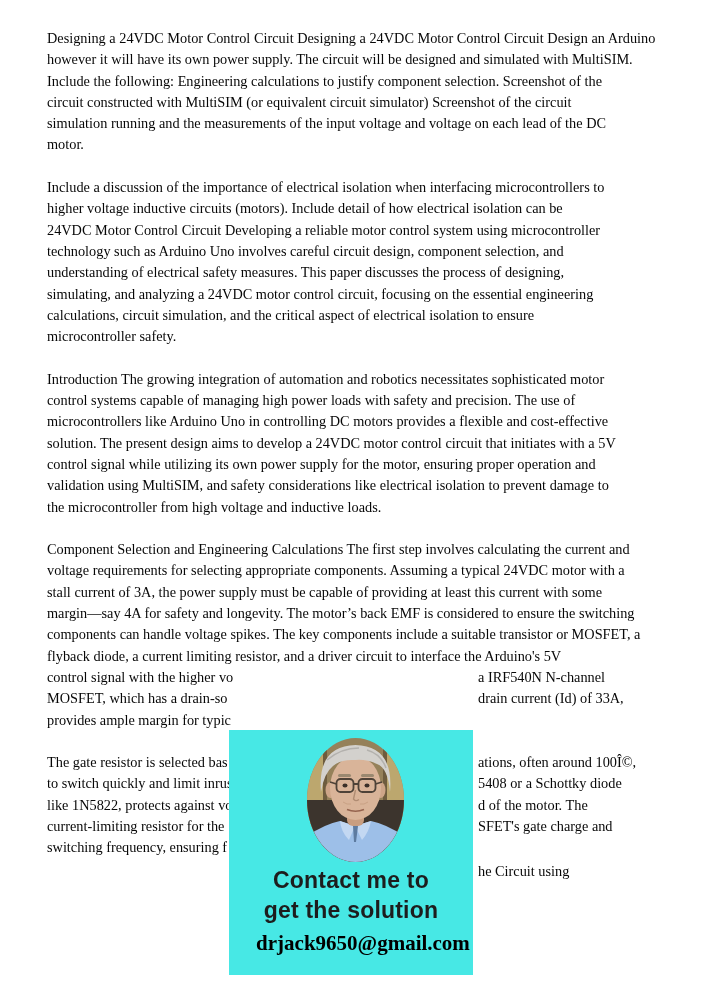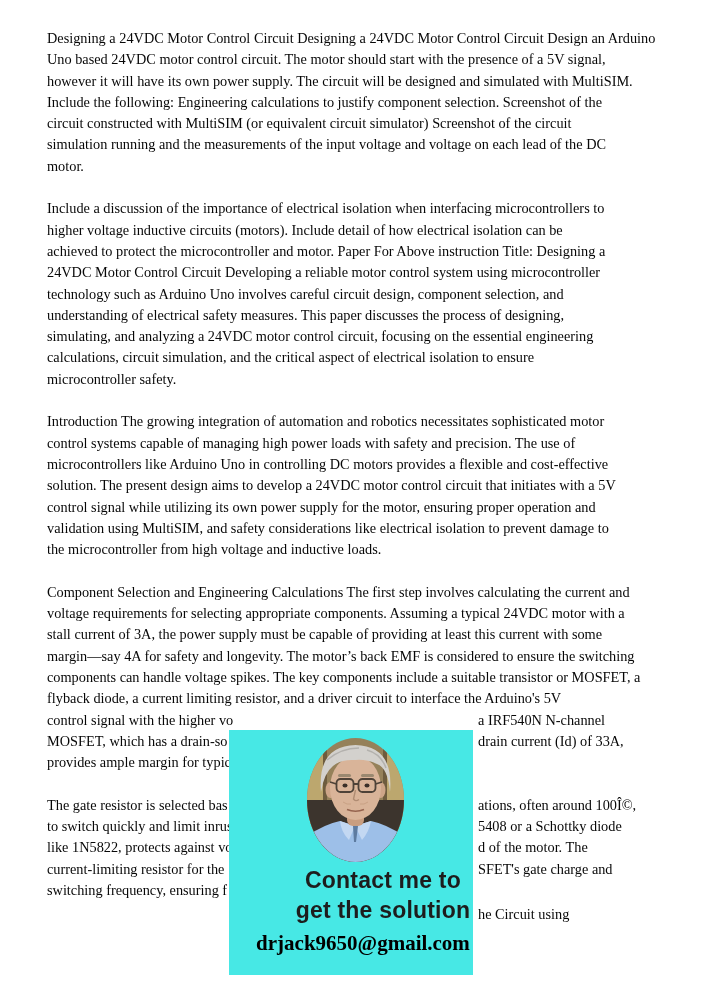--- a/index.html
+++ b/index.html
@@ -21,31 +21,29 @@
          font-size:21px;line-height:26px;color:#000000;padding-left:12px;}
 </style>
 </head>
 <body>
 
 <div class="page">
 
   <div class="doc" id="doc" style="color: rgb(7, 7, 7);">
       <div class="para">
         <div class="line">Designing a 24VDC Motor Control Circuit Designing a 24VDC Motor Control Circuit Design an Arduino</div>
-        <div class="line">Uno based 24VDC motor control circuit. The motor should start with the presence of a 5V signal,</div>
         <div class="line">however it will have its own power supply. The circuit will be designed and simulated with MultiSIM.</div>
         <div class="line">Include the following: Engineering calculations to justify component selection. Screenshot of the</div>
         <div class="line">circuit constructed with MultiSIM (or equivalent circuit simulator) Screenshot of the circuit</div>
         <div class="line">simulation running and the measurements of the input voltage and voltage on each lead of the DC</div>
         <div class="line">motor.</div>
       </div>
       <div class="para">
         <div class="line">Include a discussion of the importance of electrical isolation when interfacing microcontrollers to</div>
         <div class="line">higher voltage inductive circuits (motors). Include detail of how electrical isolation can be</div>
-        <div class="line">achieved to protect the microcontroller and motor. Paper For Above instruction Title: Designing a</div>
         <div class="line">24VDC Motor Control Circuit Developing a reliable motor control system using microcontroller</div>
         <div class="line">technology such as Arduino Uno involves careful circuit design, component selection, and</div>
         <div class="line">understanding of electrical safety measures. This paper discusses the process of designing,</div>
         <div class="line">simulating, and analyzing a 24VDC motor control circuit, focusing on the essential engineering</div>
         <div class="line">calculations, circuit simulation, and the critical aspect of electrical isolation to ensure</div>
         <div class="line">microcontroller safety.</div>
       </div>
       <div class="para">
         <div class="line">Introduction The growing integration of automation and robotics necessitates sophisticated motor</div>
         <div class="line">control systems capable of managing high power loads with safety and precision. The use of</div>
@@ -110,20 +108,20 @@
           <path d="M68.5,46 L75,44" stroke="#4e4238" stroke-width="1.5" fill="none"></path>
           <ellipse cx="38" cy="47.5" rx="2.5" ry="2" fill="#3a2f28"></ellipse>
           <ellipse cx="60" cy="47.5" rx="2.5" ry="2" fill="#3a2f28"></ellipse>
           <path d="M48.5,52 L46.5,61 Q48.5,64 52,61.5" stroke="#b08c72" stroke-width="1.4" fill="none"></path>
           <path d="M40,71.5 Q48.5,75 57,71.5" stroke="#96644f" stroke-width="1.6" fill="none"></path>
           <path d="M36,64 Q40,67 44,66" stroke="#c8a184" stroke-width="1" fill="none"></path>
           <path d="M61,64 Q57,67 53,66" stroke="#c8a184" stroke-width="1" fill="none"></path>
         </g>
       </svg>
     </div>
-    <div class="heading" style="color: rgb(29, 29, 29); padding-left: 32px;">
+    <div class="heading" style="color: rgb(29, 29, 29);">
       <div>Contact me to</div>
       <div>get the solution</div>
     </div>
     <div class="email" style="color: rgb(0, 0, 0);">drjack9650@gmail.com</div>
   </div>
 
 </div>
 
 </body></html>

